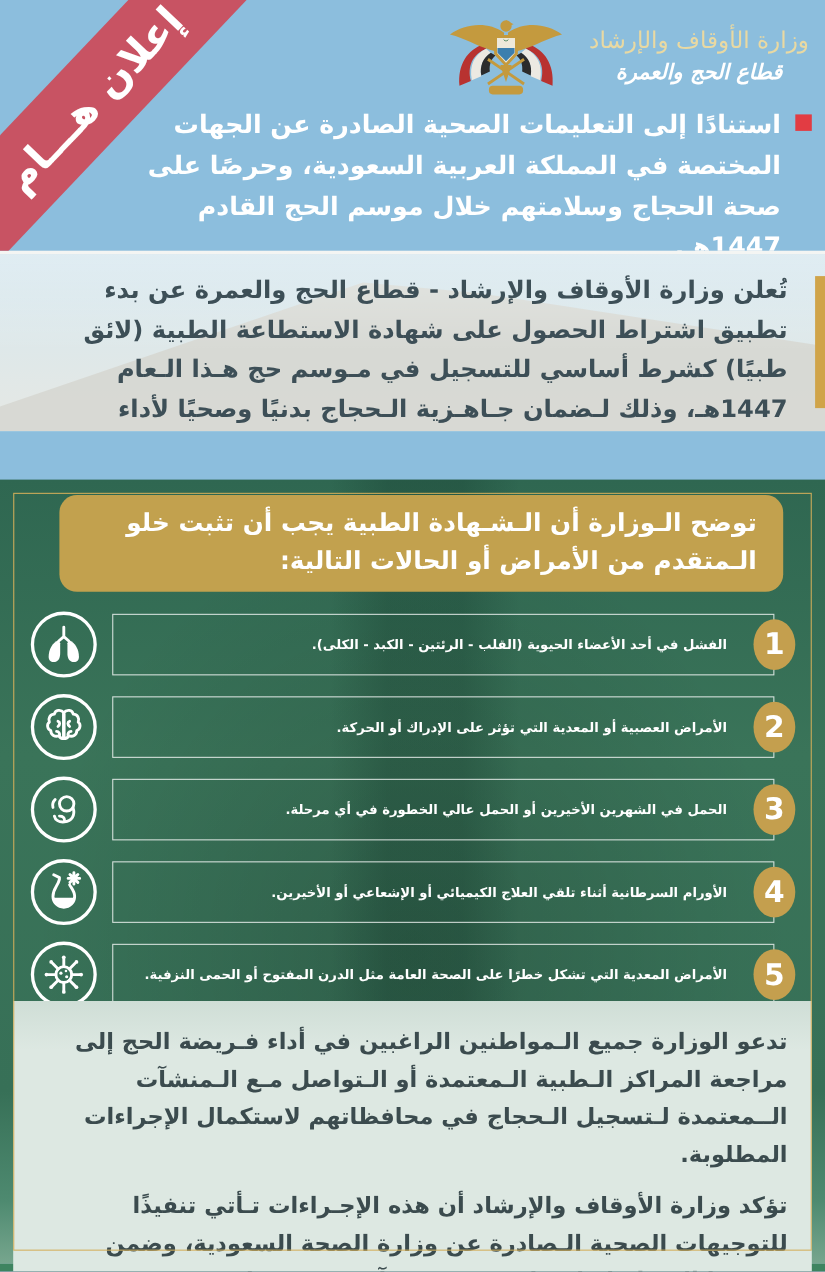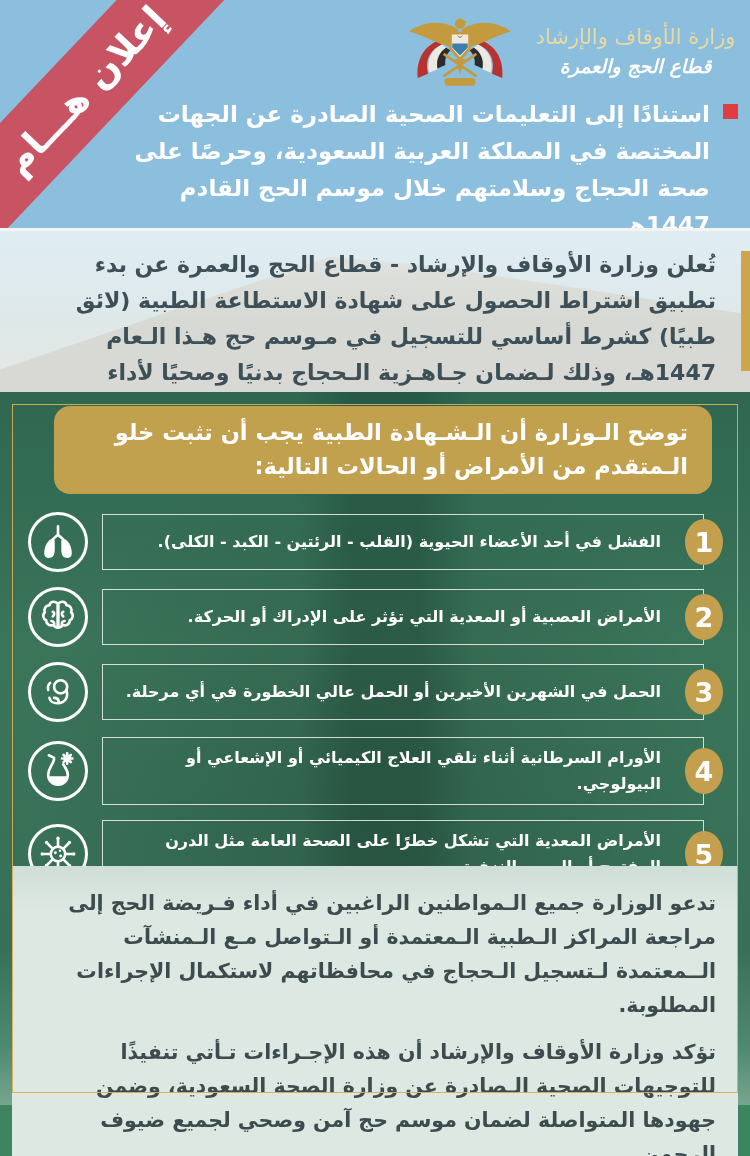--- a/index.html
+++ b/index.html
@@ -30,35 +30,35 @@
   .photo::after{content:"";position:absolute;inset:0;background:linear-gradient(180deg,rgba(255,255,255,.35),rgba(255,255,255,0) 55%);}
   .gold-bar{position:absolute;right:0;top:20px;width:9px;height:120px;background:#d0a449;z-index:2;}
   .announce{position:relative;z-index:2;margin:0;padding:16px 34px 0 64px;color:#3d4f57;
             font-size:22px;font-weight:bold;line-height:36px;text-align:right;}
 
   
   .lower{position:relative;height:713px;padding:12px;display:flex;flex-direction:column;
          background:
            linear-gradient(90deg,rgba(10,40,30,0) 40%,rgba(10,40,30,.22) 47%,rgba(10,40,30,.22) 56%,rgba(10,40,30,0) 63%),
            radial-gradient(ellipse at 50% 60%,rgba(0,0,0,.16),rgba(0,0,0,0) 65%),
-           linear-gradient(180deg,#2f6751 0%,#3a7459 35%,#377057 78%,#4e8a70 92%,#77a68e 100%);}
+           linear-gradient(180deg,#2f6751 0%,#3a7459 35%,#377057 78%,#4e8a70 92%,#77a68e 100%); margin-top: 44px;}
   .lower::before{content:"";position:absolute;left:12px;right:12px;top:12px;bottom:12px;
          border:1px solid rgba(212,175,90,.95);pointer-events:none;z-index:6;}
 
   .conditions{height:462px;flex:none;position:relative;z-index:2;}
   .notice{margin:2px 26px 0 42px;min-height:78px;background:#c2a14e;border-radius:16px;
           padding:9px 24px 11px;display:flex;align-items:center;}
   .notice p{margin:0;color:#fff;font-size:22.5px;font-weight:bold;line-height:34px;text-align:right;width:100%;}
 
   .rows{margin-top:18px;}
   .cond-row{display:flex;align-items:center;margin:0 34px 15px 16px;column-gap:14px;}
   .row-main{position:relative;flex:1;}
   .cond-box{border:1px solid rgba(255,255,255,.78);min-height:56px;display:flex;align-items:center;
             padding:7px 42px 7px 14px;}
-  .cond-box p{margin:0;color:#fff;font-size:16px;font-weight:bold;line-height:26px;text-align:right;width:100%;}
+  .cond-box p{margin:0;color:#fff;font-size:12px;font-weight:bold;line-height:26px;text-align:right;width:100%;}
   .badge{position:absolute;left:auto;right:-19px;top:50%;transform:translateY(-50%);
          width:38px;height:46px;border-radius:50%;background:#c49f4e;display:flex;align-items:center;
          justify-content:center;color:#fff;font-size:27px;font-weight:bold;z-index:3;}
   .cond-icon{width:60px;height:60px;border:3px solid #fff;border-radius:50%;flex:none;
              display:flex;align-items:center;justify-content:center;}
   .cond-icon svg{width:42px;height:42px;}
 
   
   .light-panel{flex:1;position:relative;z-index:2;background:linear-gradient(180deg,#cfded6 0%,#dde8e2 14%,#dde8e2 100%);
                padding:20px 22px 14px;}
@@ -181,21 +181,21 @@
                 <path d="M45 30c3 10-2 18-12 19-8 1-13-3-14-8" fill="none" stroke="#fff" stroke-width="4" stroke-linecap="round" stroke-linejoin="round"></path>
                 <path d="M26 41c4 0 7 2 7 6" fill="none" stroke="#fff" stroke-width="4" stroke-linecap="round" stroke-linejoin="round"></path>
                 <path d="M20 18c-3 3-4 7-3 11" fill="none" stroke="#fff" stroke-width="4" stroke-linecap="round" stroke-linejoin="round"></path>
               </svg>
             </div>
   </div>
 
   <div class="cond-row">
     <div class="row-main">
       <div class="cond-box">
-        <p>الأورام السرطانية أثناء تلقي العلاج الكيميائي أو الإشعاعي أو البيولوجي.</p>
+        <p>الأورام السرطانية أثناء تلقي العلاج الكيميائي أو الإشعاعي أو الأخيرين.</p>
       </div>
       <div class="badge">4</div>
     </div>
     <div class="cond-icon">
               <svg viewBox="0 0 64 64">
                 <path d="M26 14c-2 10-9 13-9 24a15 15 0 0030 0c0-7-4-11-7-16" fill="none" stroke="#fff" stroke-width="4" stroke-linecap="round" stroke-linejoin="round"></path>
                 <path d="M18 40a14 14 0 0028 0z" fill="#fff"></path>
                 <path d="M26 12l-8-4" fill="none" stroke="#fff" stroke-width="4" stroke-linecap="round" stroke-linejoin="round"></path>
                 <circle cx="46" cy="13" r="4.5" fill="#fff"></circle>
                 <path d="M46 5v3M46 18v3M38 13h3M51 13h3M40.5 7.5l2 2M51.5 18.5l-2-2M51.5 7.5l-2 2M40.5 18.5l2-2" fill="none" stroke="#fff" stroke-width="4" stroke-linecap="round" stroke-linejoin="round"></path>

